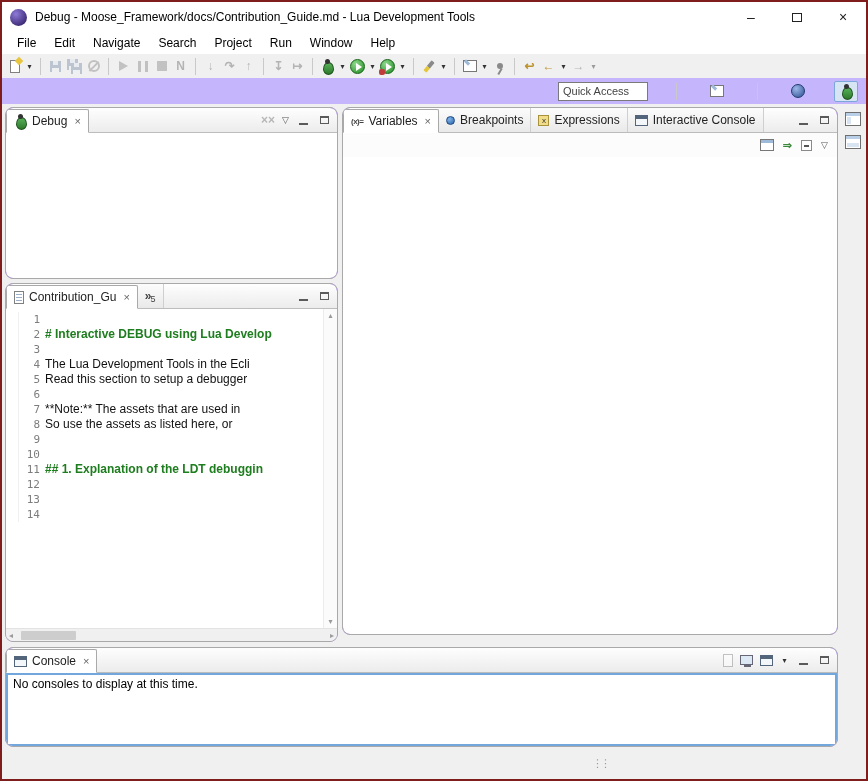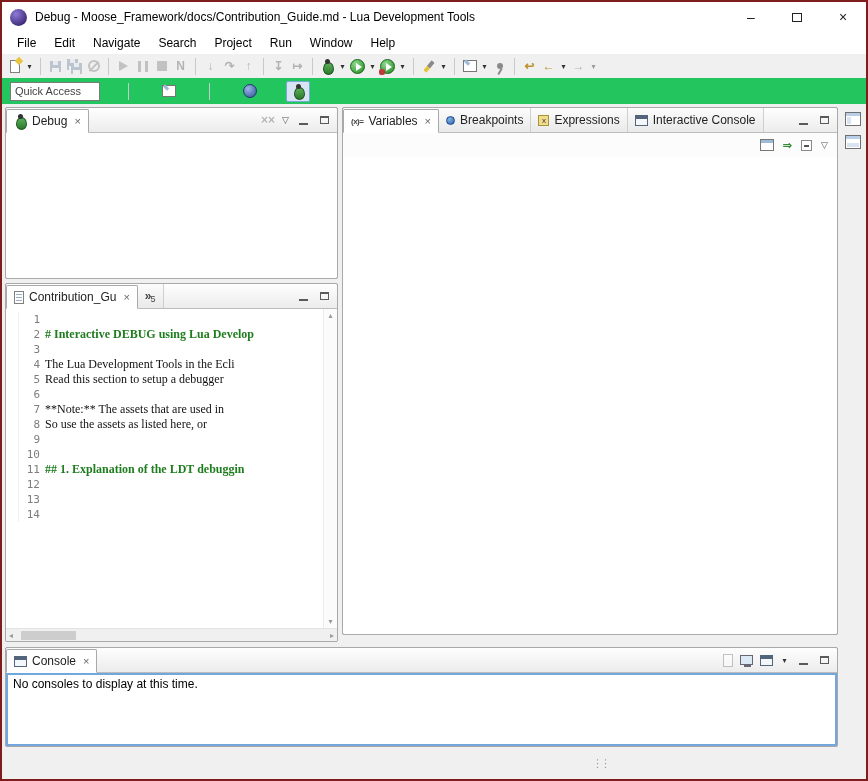--- a/index.html
+++ b/index.html
@@ -50,28 +50,28 @@
   .bug::before{content:"";position:absolute;left:2px;top:3px;width:9px;height:11px;background:linear-gradient(#59b159,#2c7a2c);
     border-radius:50%/55% 55% 45% 45%;border:1px solid #1d541d}
   .bug::after{content:"";position:absolute;left:4px;top:0;width:5px;height:5px;background:#333;border-radius:50%}
   .pen{width:4px;height:13px;background:linear-gradient(#8a8a8a 0 55%,#e3c63e 55% 100%);transform:rotate(40deg);border-radius:1px}
   .winic{width:14px;height:12px;border:1px solid #777;background:#fff;position:relative;flex:none}
   .winic::before{content:"";position:absolute;left:0;right:0;top:0;height:3px;background:#9fb9d8}
   .sphere{width:14px;height:14px;border-radius:50%;background:radial-gradient(circle at 35% 30%,#9db8e8,#2b4f93);border:1px solid #223a6b}
   .pinic{width:6px;height:6px;border-radius:50%;background:#8a8a8a;position:relative}
   .pinic::after{content:"";position:absolute;left:2px;top:5px;width:2px;height:7px;background:#8a8a8a;transform:rotate(30deg)}
 
-  .toolbar2{height:26px;background:#22c55e;display:flex;align-items:center;padding:0 8px;gap:24px}
+  .toolbar2{height:26px;background:#c4b5fd;display:flex;align-items:center;justify-content:flex-end;padding:0 8px;gap:24px}
   .qa{width:90px;height:19px;background:#fff;border:1px solid #7a7a7a;color:#444;font-size:11px;display:flex;align-items:center;padding-left:4px}
   .persp{width:24px;height:21px;display:flex;align-items:center;justify-content:center;border-radius:2px;border:1px solid transparent}
   .persp.active{background:#d6e4f3;border:1px solid #7da7d9}
 
   
   .workbench{position:absolute;top:102px;left:0;right:0;height:649px;background:#f0f0f0}
-  .panel{position:absolute;background:#6d28d9;border:1px solid #a9a9a9;border-radius:2px;display:flex;flex-direction:column;overflow:hidden}
+  .panel{position:absolute;background:#6d28d9;border:1px solid #a9a9a9;border-radius:8px;display:flex;flex-direction:column;overflow:hidden}
   .debug-panel{left:3px;top:3px;width:333px;height:172px}
   .editor-panel{left:3px;top:179px;width:333px;height:359px}
   .vars-panel{left:340px;top:3px;width:496px;height:528px}
   .console-panel{left:3px;top:543px;width:833px;height:100px}
 
   .tabbar{height:25px;display:flex;align-items:flex-end;background:linear-gradient(#fefefe,#ececec);border-bottom:1px solid #bcbcbc;position:relative;flex:none}
   .tab{height:24px;display:flex;align-items:center;gap:5px;padding:0 7px;color:#222;border-right:1px solid #cfcfcf;background:linear-gradient(#fcfcfc,#e9e9e9);white-space:nowrap}
   .tab.active{background:#fff;border:1px solid #a9a9a9;border-bottom:1px solid #fff;margin-bottom:-1px;z-index:2;border-top-left-radius:2px;border-top-right-radius:2px}
   .tclose{font-size:11px;color:#666;margin-left:2px}
   .tab-tools{margin-left:auto;display:flex;align-items:center;gap:7px;padding:0 6px;height:24px}
@@ -96,21 +96,21 @@
   .collapseic::after{content:"";position:absolute;left:2px;right:2px;top:4px;height:2px;background:#555}
   .greenarr{color:#3c8b3c;font-size:11px;font-weight:bold}
 
   
   .editor-body{flex:1;background:#fff;position:relative;overflow:hidden}
   .rows{position:absolute;top:3px;left:0;right:14px;bottom:13px;overflow:hidden}
   .row{display:flex;height:15px;line-height:15px}
   .ann{width:13px;flex:none;border-right:1px solid #f1f1f1}
   .ln{width:26px;flex:none;text-align:right;padding-right:5px;color:#7d7d7d;
       font-family:"DejaVu Sans Mono",monospace;font-size:11px}
-  .code{white-space:pre;font-family:Liberation Serif, serif;font-size:12px;color:#111;overflow:hidden}
+  .code{white-space:pre;font-family:Liberation Sans, sans-serif;font-size:12px;color:#111;overflow:hidden}
   .md-h{color:#1e7d1e;font-weight:bold}
   .cursorblk{width:7px;height:13px;background:#3c78c8;display:inline-block;margin-top:1px;flex:none}
   .vscroll{position:absolute;top:0;right:0;bottom:13px;width:14px;background:#fbfbfb;border-left:1px solid #ececec;
       display:flex;flex-direction:column;justify-content:space-between;align-items:center;padding:2px 0;color:#9a9a9a;font-size:8px}
   .hscroll{position:absolute;left:0;right:0;bottom:0;height:13px;background:#f0f0f0;border-top:1px solid #e3e3e3;
       color:#9a9a9a;font-size:8px;display:flex;align-items:center;justify-content:space-between;padding:0 3px}
   .hthumb{position:absolute;left:15px;top:2px;width:55px;height:9px;background:#cdcdcd;border-radius:1px}
 
   
   .vtools{height:24px;background:#fcfcfc;display:flex;align-items:center;justify-content:flex-end;gap:9px;padding-right:9px;flex:none}

